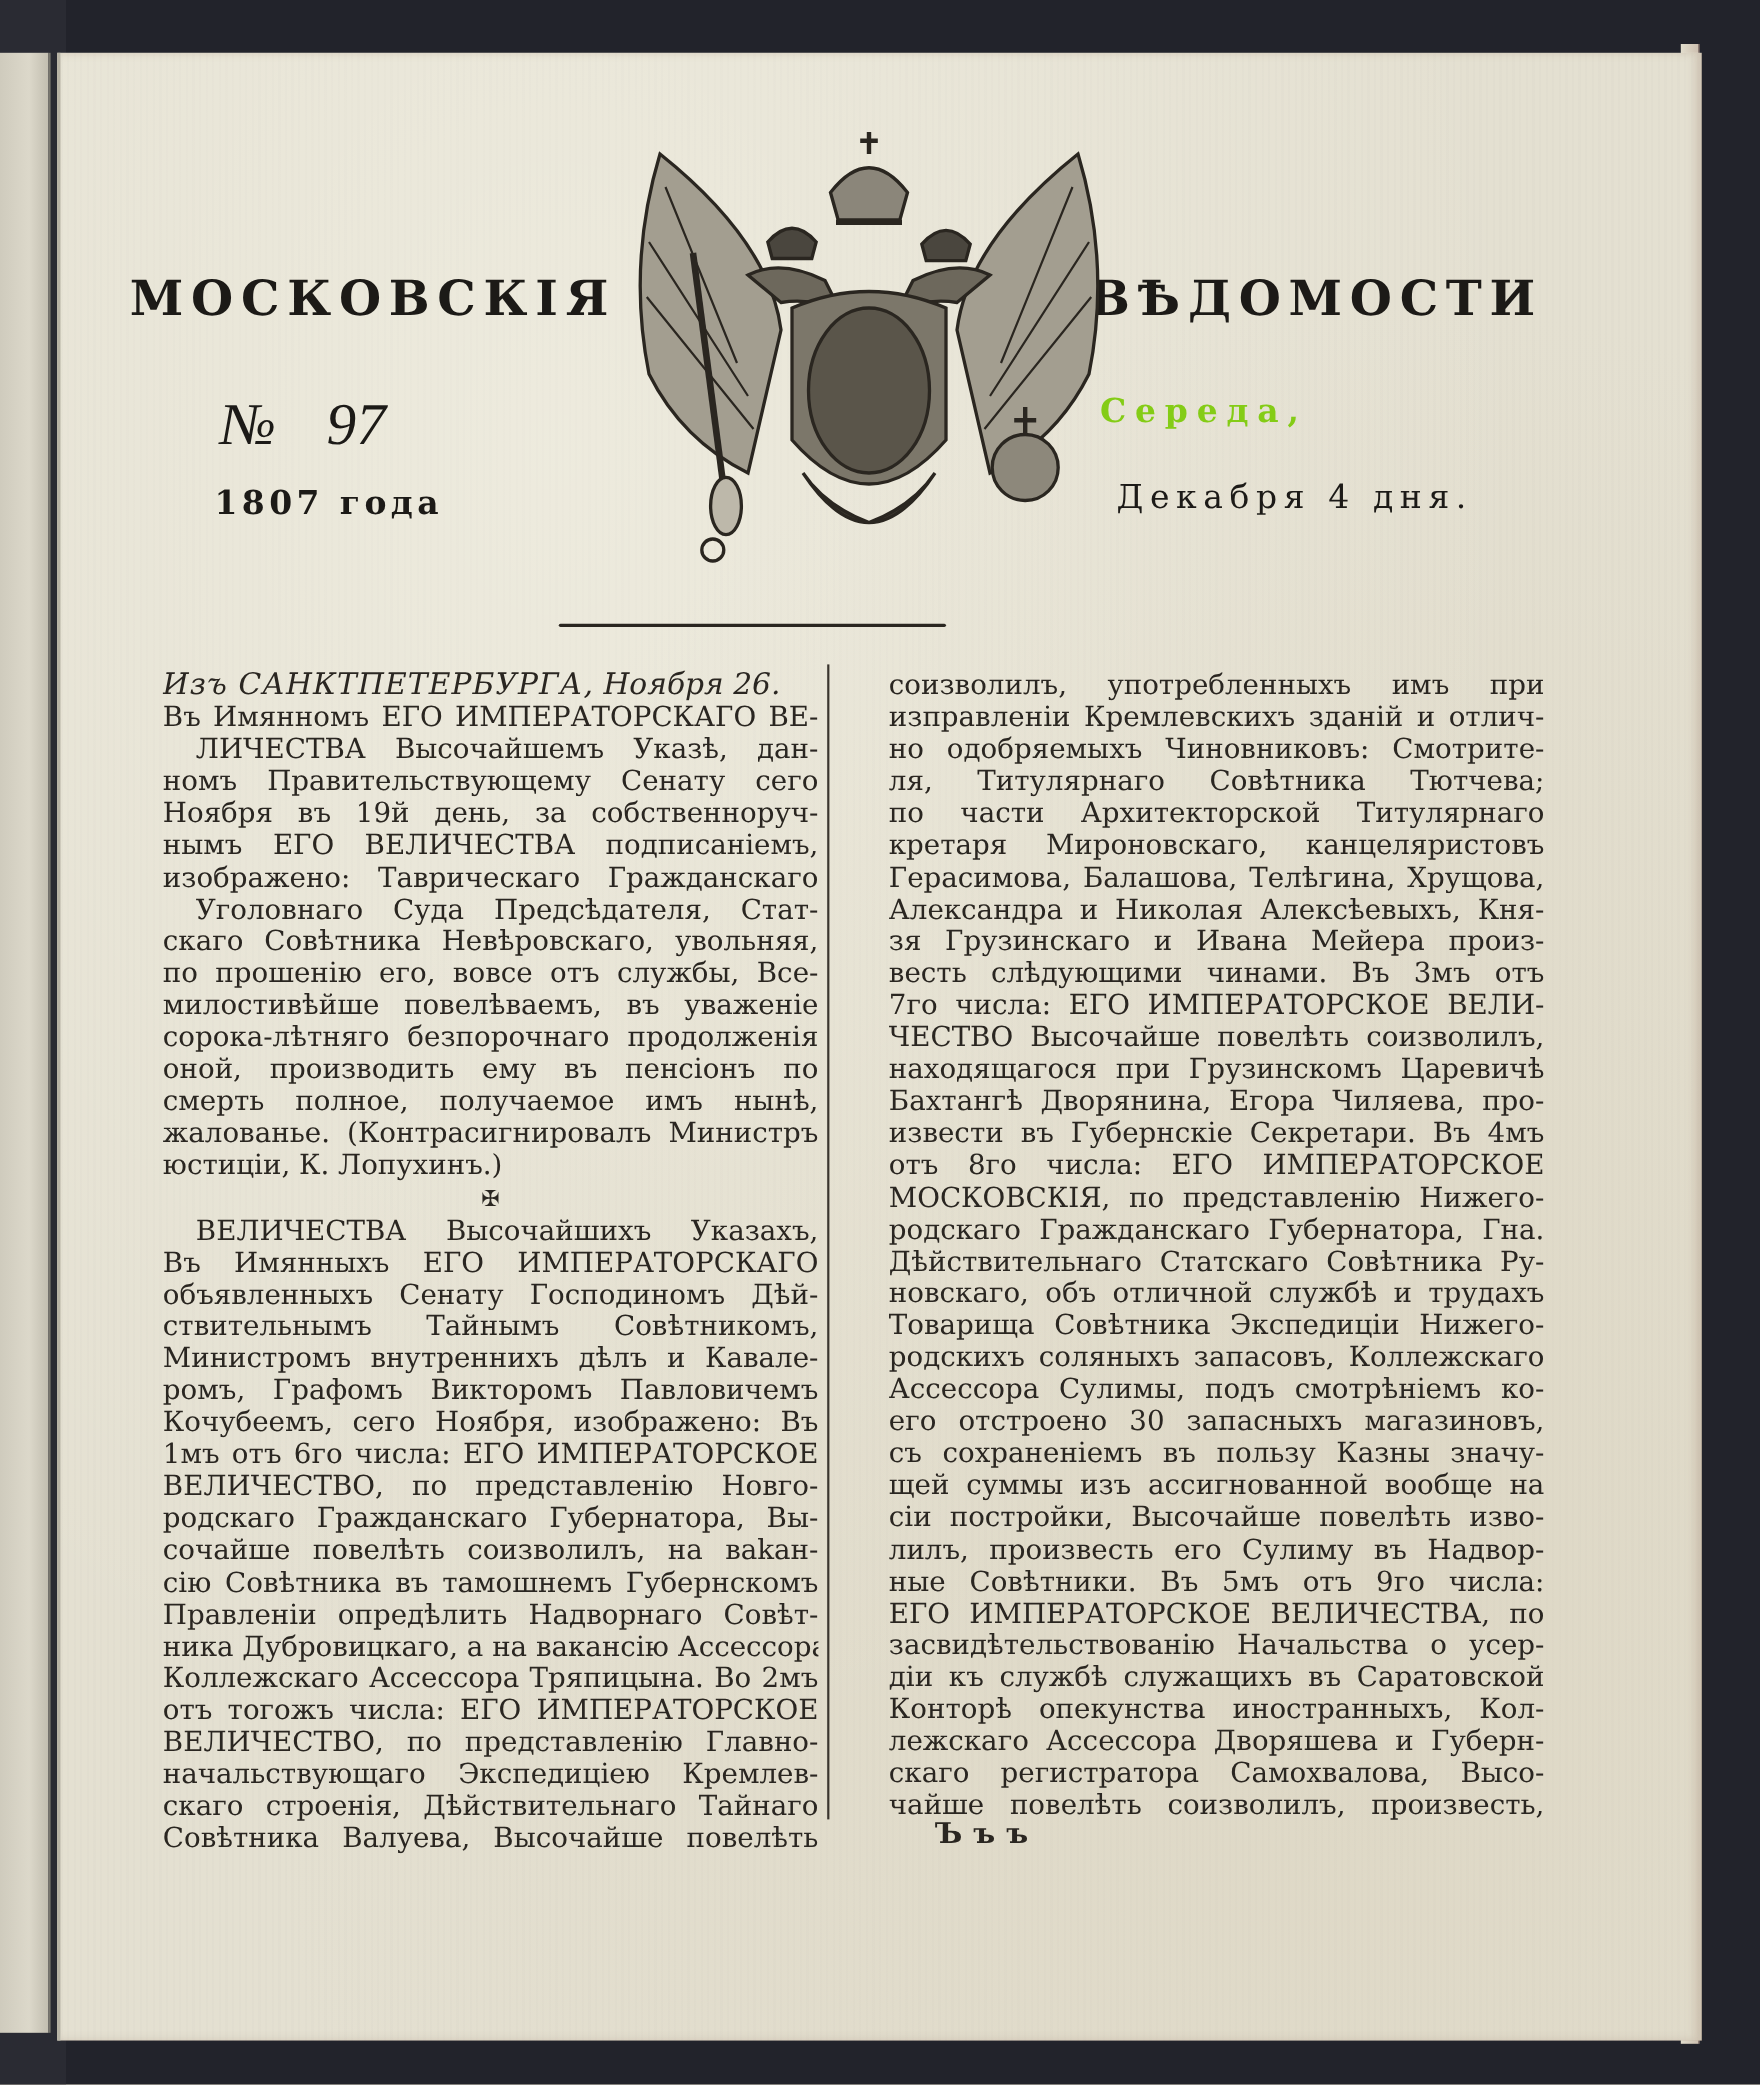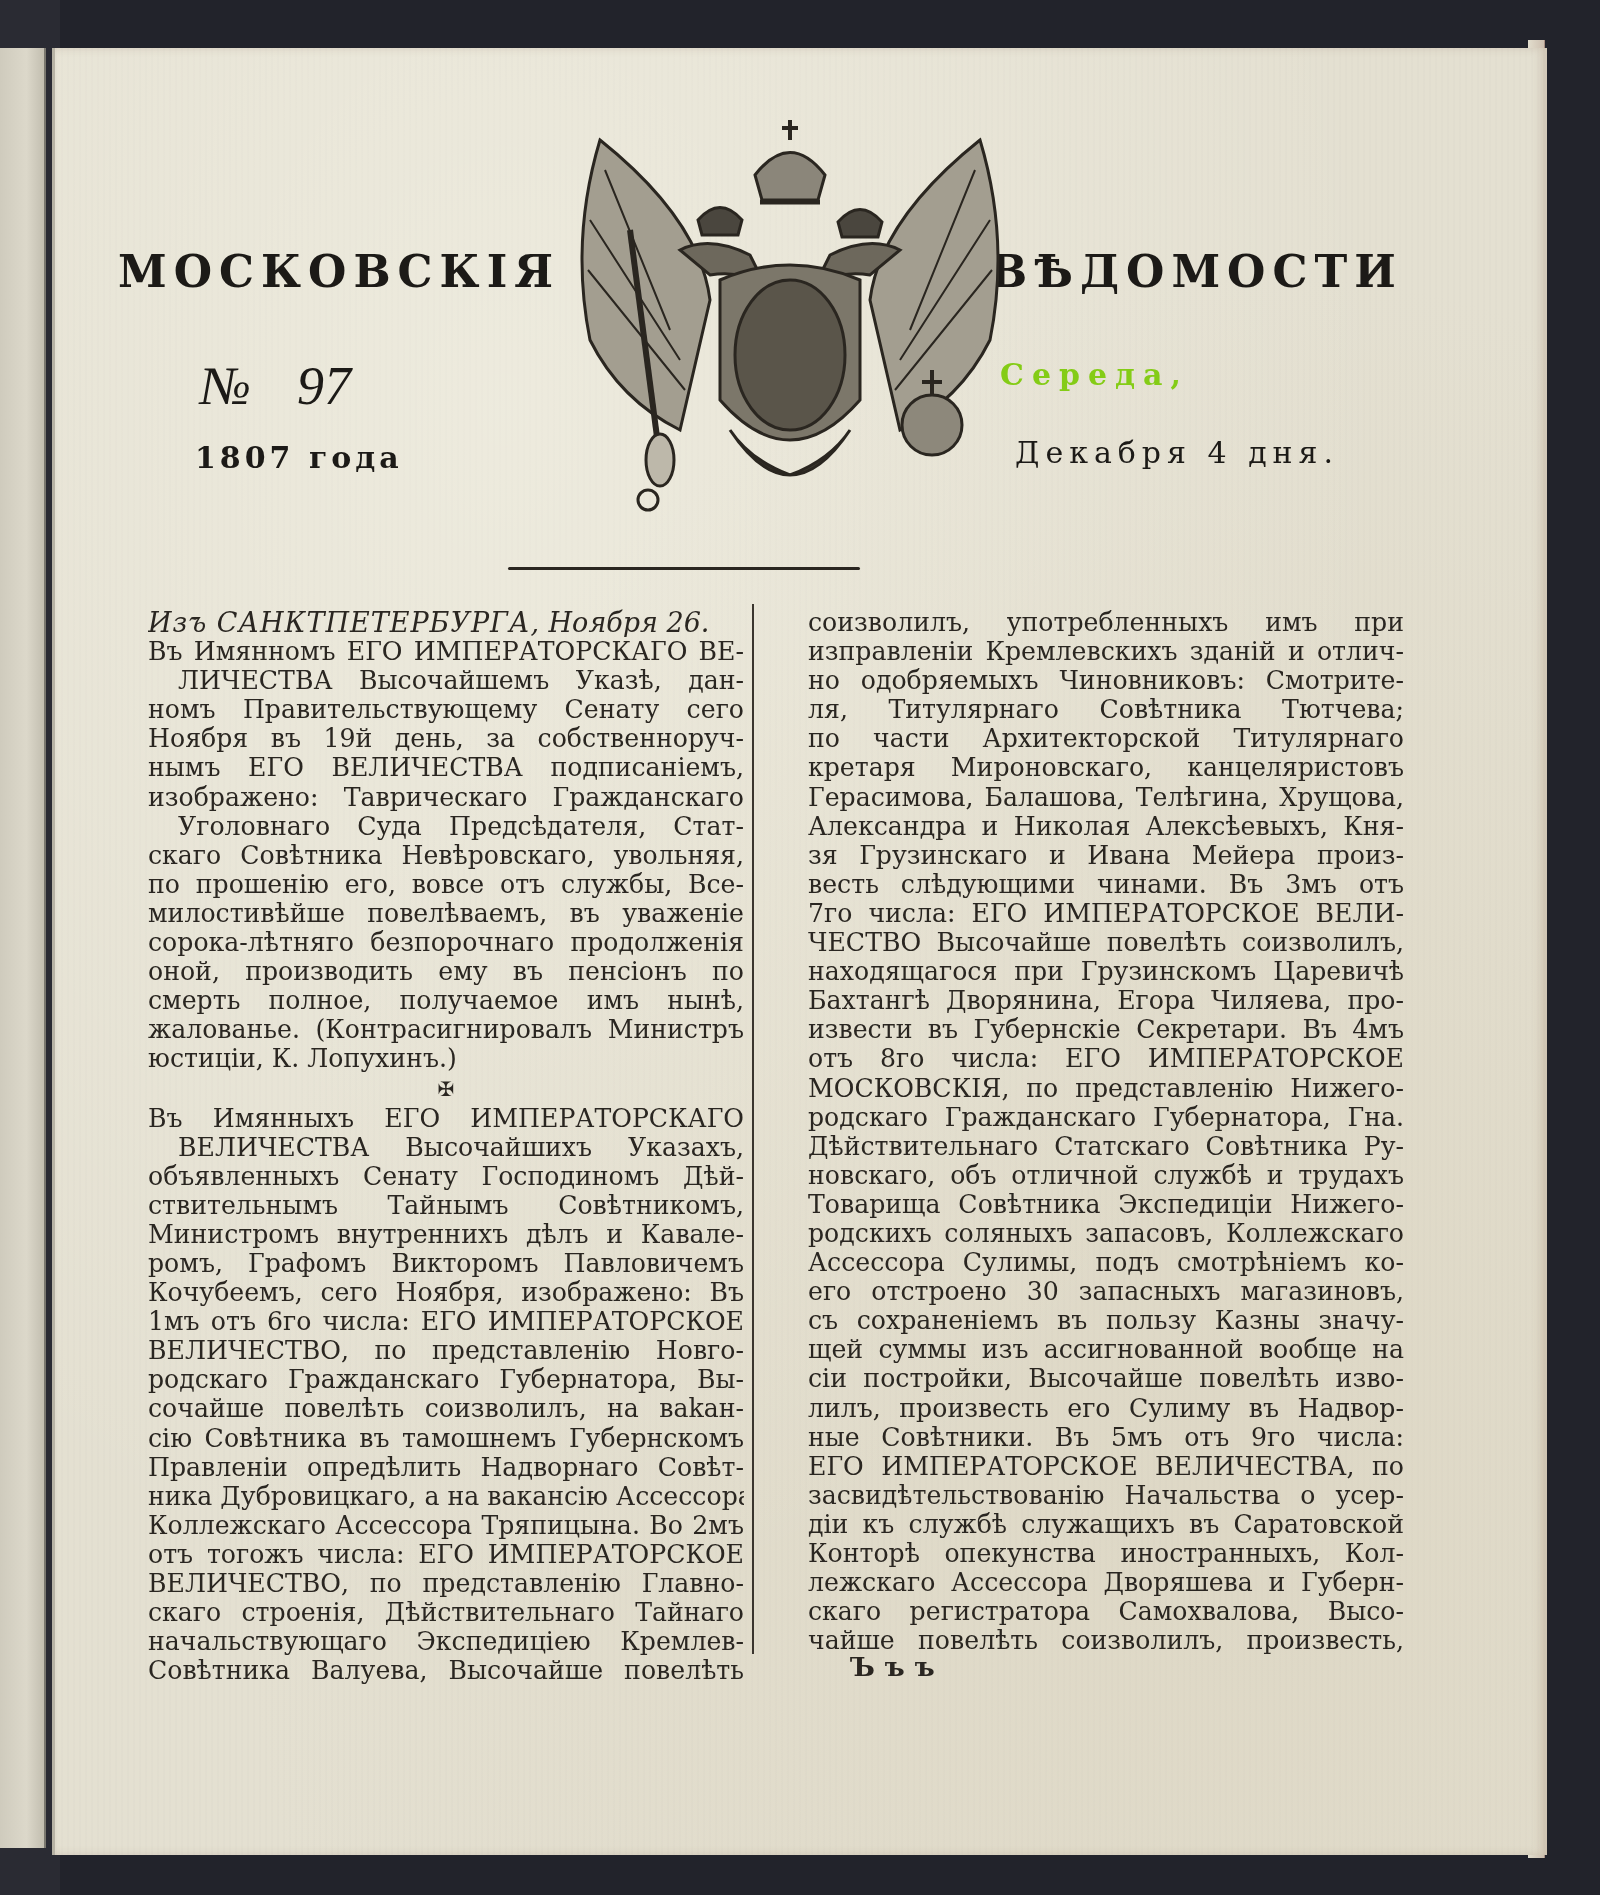--- a/index.html
+++ b/index.html
@@ -166,39 +166,39 @@
       <span class="line">по прошенію его, вовсе отъ службы, Все-</span>
       <span class="line">милостивѣйше повелѣваемъ, въ уваженіе</span>
       <span class="line">сорока-лѣтняго безпорочнаго продолженія</span>
       <span class="line">оной, производить ему въ пенсіонъ по</span>
       <span class="line">смерть полное, получаемое имъ нынѣ,</span>
       <span class="line">жалованье. (Контрасигнировалъ Министръ</span>
       <span class="line last">юстиціи, К. Лопухинъ.)</span>
     </div>
   <span class="ornament">✠</span>
   <div id="article2">
+      <span class="line indent">ВЕЛИЧЕСТВА Высочайшихъ Указахъ,</span>
       <span class="line">Въ Имянныхъ ЕГО ИМПЕРАТОРСКАГО</span>
-      <span class="line indent">ВЕЛИЧЕСТВА Высочайшихъ Указахъ,</span>
       <span class="line">объявленныхъ Сенату Господиномъ Дѣй-</span>
       <span class="line">ствительнымъ Тайнымъ Совѣтникомъ,</span>
       <span class="line">Министромъ внутреннихъ дѣлъ и Кавале-</span>
       <span class="line">ромъ, Графомъ Викторомъ Павловичемъ</span>
       <span class="line">Кочубеемъ, сего Ноября, изображено: Въ</span>
       <span class="line">1мъ отъ 6го числа: ЕГО ИМПЕРАТОРСКОЕ</span>
       <span class="line">ВЕЛИЧЕСТВО, по представленію Новго-</span>
       <span class="line">родскаго Гражданскаго Губернатора, Вы-</span>
       <span class="line">сочайше повелѣть соизволилъ, на ваkан-</span>
       <span class="line">сію Совѣтника въ тамошнемъ Губернскомъ</span>
       <span class="line">Правленіи опредѣлить Надворнаго Совѣт-</span>
       <span class="line">ника Дубровицкаго, а на вакансію Ассессора</span>
       <span class="line">Коллежскаго Ассессора Тряпицына. Во 2мъ</span>
       <span class="line">отъ тогожъ числа: ЕГО ИМПЕРАТОРСКОЕ</span>
       <span class="line">ВЕЛИЧЕСТВО, по представленію Главно-</span>
+      <span class="line">начальствующаго Экспедиціею Кремлев-</span>
       <span class="line">скаго строенія, Дѣйствительнаго Тайнаго</span>
-      <span class="line">начальствующаго Экспедиціею Кремлев-</span>
       <span class="line">Совѣтника Валуева, Высочайше повелѣть</span>
     </div>
 </div>
 
 <div class="column-rule"></div>
 
 <div class="column col-right">
   <div id="rightlines">
       <span class="line">соизволилъ, употребленныхъ имъ при</span>
       <span class="line">изправленіи Кремлевскихъ зданій и отлич-</span>

